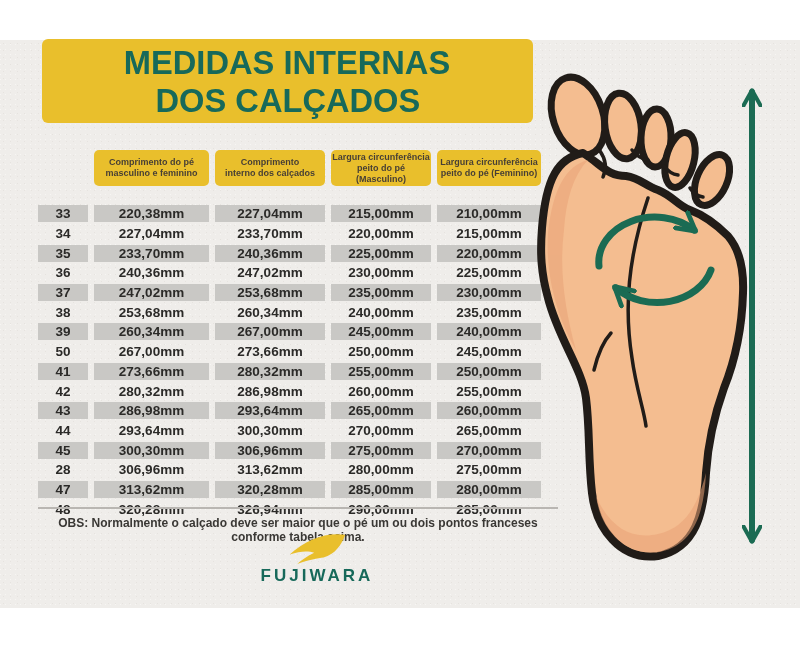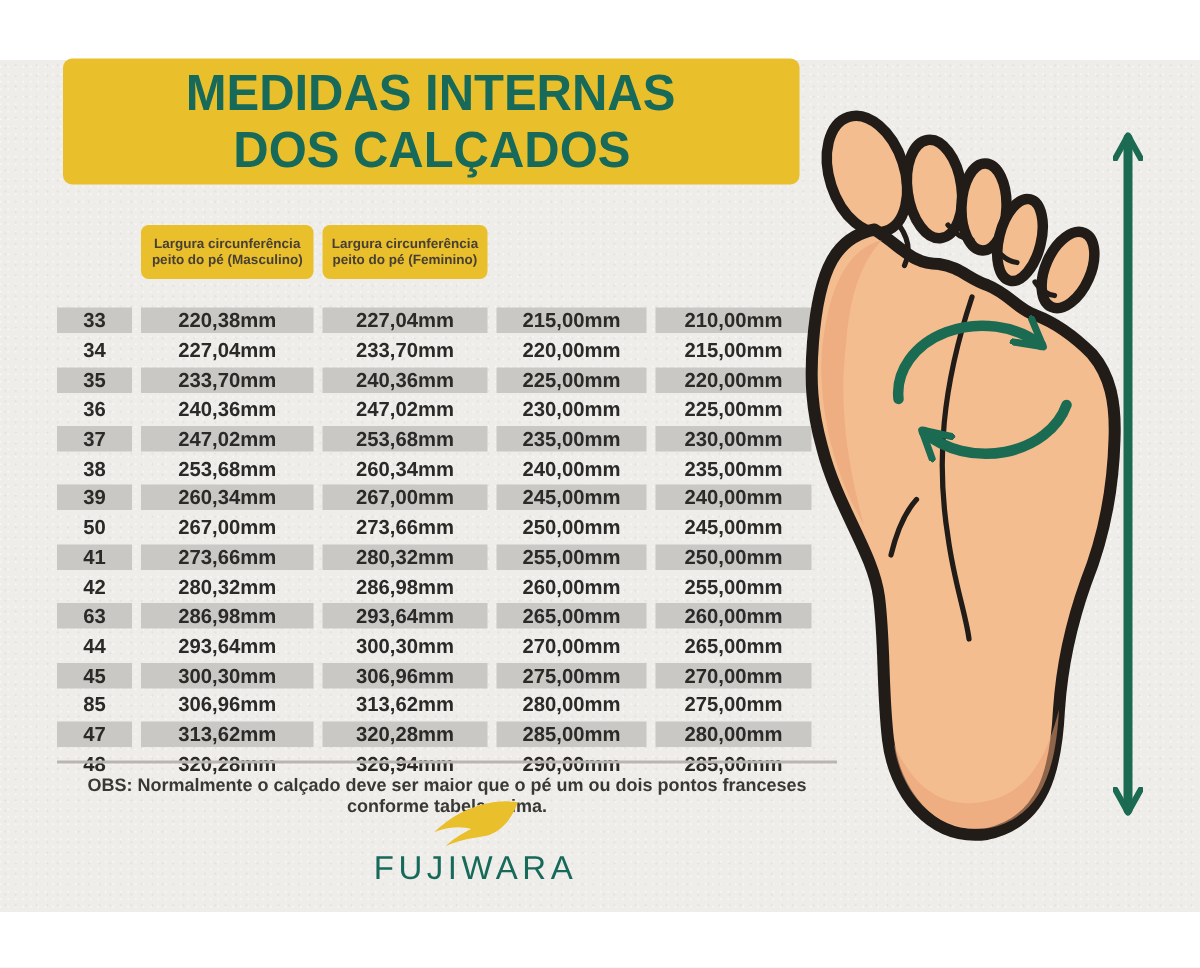--- a/index.html
+++ b/index.html
@@ -40,36 +40,40 @@
   }
   .trow.odd .cell{background:#c9c8c5;}
   .rule{position:absolute;left:38px;top:467px;width:520px;height:2px;background:#b9b6b2;}
   .note{
     position:absolute;left:36px;top:476px;width:524px;text-align:center;
     font-size:12px;font-weight:bold;color:#3a3835;
   }
   .logo{position:absolute;left:237px;top:492px;width:160px;text-align:center;}
   .logo svg{display:block;margin:0 auto 2px auto;}
   .brand{
-    color:#17695a;font-weight:normal;font-size:22px;letter-spacing:3px;white-space:nowrap;
+    color:#17695a;font-weight:bold;font-size:17px;letter-spacing:3px;white-space:nowrap;
   }
   .footsvg{position:absolute;left:528px;top:18px;}
 </style>
 </head>
 <body>
 
 <div class="card">
 
   <div class="banner">
     <div class="tline">MEDIDAS INTERNAS</div>
     <div class="tline">DOS CALÇADOS</div>
   </div>
 
   <div class="thead" id="thead">
       <div class="hbox empty"></div>
+      <div class="hbox">Comprimento do pé
+masculino e feminino</div>
+      <div class="hbox">Comprimento
+interno dos calçados</div>
       <div class="hbox">Largura circunferência
 peito do pé (Masculino)</div>
       <div class="hbox">Largura circunferência
 peito do pé (Feminino)</div>
     </div>
   <div class="tbody" id="tbody">
       <div class="trow odd">
         <div class="cell">33</div>
         <div class="cell">220,38mm</div>
         <div class="cell">227,04mm</div>
@@ -133,42 +137,42 @@
         <div class="cell">250,00mm</div>
       </div>
       <div class="trow">
         <div class="cell">42</div>
         <div class="cell">280,32mm</div>
         <div class="cell">286,98mm</div>
         <div class="cell">260,00mm</div>
         <div class="cell">255,00mm</div>
       </div>
       <div class="trow odd">
-        <div class="cell">63</div>
+        <div class="cell">43</div>
         <div class="cell">286,98mm</div>
         <div class="cell">293,64mm</div>
         <div class="cell">265,00mm</div>
         <div class="cell">260,00mm</div>
       </div>
       <div class="trow">
         <div class="cell">44</div>
         <div class="cell">293,64mm</div>
         <div class="cell">300,30mm</div>
         <div class="cell">270,00mm</div>
         <div class="cell">265,00mm</div>
       </div>
       <div class="trow odd">
         <div class="cell">45</div>
         <div class="cell">300,30mm</div>
         <div class="cell">306,96mm</div>
         <div class="cell">275,00mm</div>
         <div class="cell">270,00mm</div>
       </div>
       <div class="trow">
-        <div class="cell">85</div>
+        <div class="cell">28</div>
         <div class="cell">306,96mm</div>
         <div class="cell">313,62mm</div>
         <div class="cell">280,00mm</div>
         <div class="cell">275,00mm</div>
       </div>
       <div class="trow odd">
         <div class="cell">47</div>
         <div class="cell">313,62mm</div>
         <div class="cell">320,28mm</div>
         <div class="cell">285,00mm</div>

